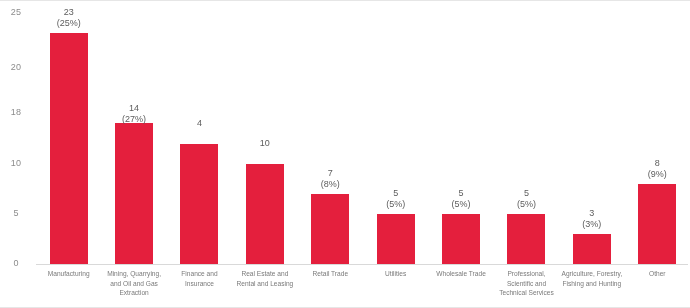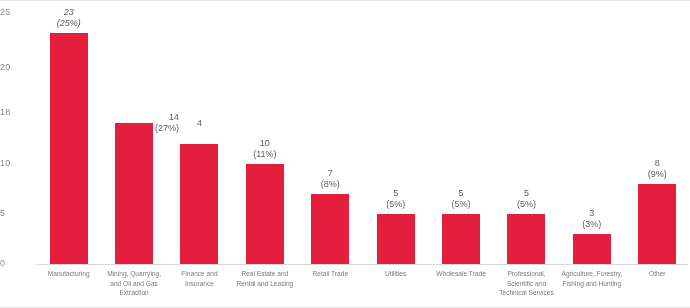--- a/index.html
+++ b/index.html
@@ -28,21 +28,21 @@
     position: absolute;
     left: 0;
     top: 0;
     width: 36px;
     height: 308px;
   }
   .y-tick-label {
     position: absolute;
     right: 4px;
     width: 32px;
-    text-align: left;
+    text-align: center;
     font-size: 9px;
     color: #8c8c8c;
     line-height: 9px;
     letter-spacing: 0.2px;
   }
 
   
   #plot-area {
     position: absolute;
     left: 36px;
@@ -109,36 +109,36 @@
       <div class="y-tick-label" style="top: 157.6px;">10</div>
       <div class="y-tick-label" style="top: 107.4px;">18</div>
       <div class="y-tick-label" style="top: 62px;">20</div>
       <div class="y-tick-label" style="top: 7px;">25</div>
     </div>
 
   <div id="plot-area">
     <div id="baseline-axis"></div>
   <div class="bar-slot" style="left: 0px; width: 65.4px;">
         <div class="bar-rect" style="height: 230.92px; background: rgb(228, 31, 61);"></div>
-        <div class="bar-value-label" style="top: 6.08px; font-style: italic;"><span>23</span><span class="pct">(25%)</span></div>
+        <div class="bar-value-label" style="top: 6.08px;"><span>23</span><span class="pct">(25%)</span></div>
         <div class="bar-cat-label">Manufacturing</div>
       </div>
       <div class="bar-slot" style="left: 65.4px; width: 65.4px;">
         <div class="bar-rect" style="height: 140.56px; background: rgb(228, 31, 61);"></div>
-        <div class="bar-value-label" style="top: 111px; text-align: right;"><span>14</span><span class="pct">(27%)</span></div>
+        <div class="bar-value-label" style="top: 102px;"><span>14</span><span class="pct">(27%)</span></div>
         <div class="bar-cat-label">Mining, Quarrying, and Oil and Gas Extraction</div>
       </div>
       <div class="bar-slot" style="left: 130.8px; width: 65.4px;">
         <div class="bar-rect" style="height: 120.48px; background: rgb(228, 31, 61);"></div>
         <div class="bar-value-label" style="top: 116.52px;"><span>4</span></div>
         <div class="bar-cat-label">Finance and Insurance</div>
       </div>
       <div class="bar-slot" style="left: 196.2px; width: 65.4px;">
         <div class="bar-rect" style="height: 100.4px; background: rgb(228, 31, 61);"></div>
-        <div class="bar-value-label" style="top: 136.6px;"><span>10</span><span class="pct">(11%)</span></div>
+        <div class="bar-value-label" style="top: 136.6px;"><span>10</span></div>
         <div class="bar-cat-label">Real Estate and Rental and Leasing</div>
       </div>
       <div class="bar-slot" style="left: 261.6px; width: 65.4px;">
         <div class="bar-rect" style="height: 70.28px; background: rgb(228, 31, 61);"></div>
         <div class="bar-value-label" style="top: 166.72px;"><span>7</span><span class="pct">(8%)</span></div>
         <div class="bar-cat-label">Retail Trade</div>
       </div>
       <div class="bar-slot" style="left: 327px; width: 65.4px;">
         <div class="bar-rect" style="height: 50.2px; background: rgb(228, 31, 61);"></div>
         <div class="bar-value-label" style="top: 186.8px;"><span>5</span><span class="pct">(5%)</span></div>

